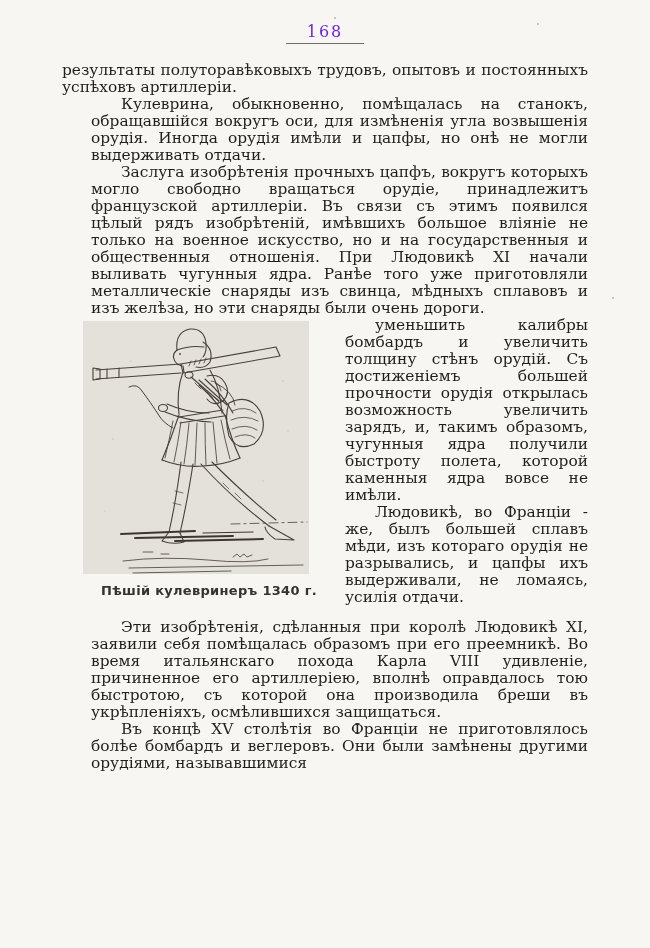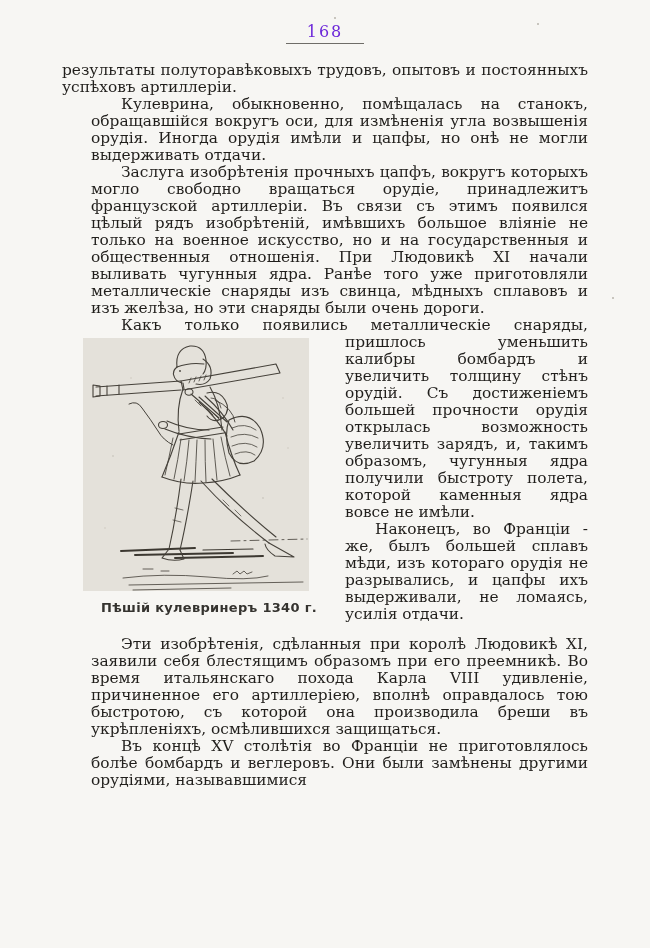--- a/index.html
+++ b/index.html
@@ -77,21 +77,21 @@
 
     <div class="folio">
       <span class="folio-num">168</span>
       <div class="folio-rule"></div>
     </div>
 
     <p class="para"><span>результаты полуторавѣковыхъ трудовъ, опытовъ и постоянныхъ успѣховъ артиллеріи.</span></p>
     <p class="para ind"><span>Кулеврина, обыкновенно, помѣщалась на станокъ, обращавшійся вокругъ оси, для измѣненія угла возвышенія орудія. Иногда орудія имѣли и цапфы, но онѣ не могли выдерживать отдачи.</span></p>
     <p class="para ind"><span>Заслуга изобрѣтенія </span><span class="it">прочныхъ цапфъ,</span><span> вокругъ которыхъ могло свободно вращаться орудіе, принадлежитъ французской артиллеріи. Въ связи съ этимъ появился цѣлый рядъ изобрѣтеній, имѣвшихъ большое вліяніе не только на военное искусство, но и на государственныя и общественныя отношенія. При Людовикѣ XI </span><span class="it">начали выливать чугунныя ядра.</span><span> Ранѣе того уже приготовляли металлическіе снаряды изъ свинца, мѣдныхъ сплавовъ и изъ желѣза, но эти снаряды были очень дороги.</span></p>
 
-    <p class="para ind"><span>Какъ только появились металлическіе снаряды, пришлось </span><span class="figure-float">
+    <p class="para ind"><span class="figure-float">
           <svg class="plate" viewBox="0 0 226 253" xmlns="http://www.w3.org/2000/svg">
         <rect x="0" y="0" width="226" height="253" fill="#e4e1da"></rect>
         <g fill="#cdc9c0" stroke="none">
           <circle cx="30" cy="118" r="0.9"></circle>
               <circle cx="200" cy="60" r="0.8"></circle>
           <circle cx="48" cy="40" r="0.8"></circle>
               <circle cx="180" cy="160" r="0.9"></circle>
           <circle cx="22" cy="190" r="0.8"></circle>
               <circle cx="205" cy="110" r="0.8"></circle>
         </g>
@@ -171,18 +171,18 @@
           <path d="M129 141 Q162 174 193 199"></path>
           <path d="M92 170 l8 2 M90 182 l8 2 M140 162 l6 6 M152 172 l6 6" stroke-width="0.7"></path>
 
           <path d="M86 211 L79 220 Q90 224 101 221 L97 212"></path>
           <path d="M186 205 L211 219 L192 218 Q183 212 182 206"></path>
         </g>
       </svg>
           <span class="figcaption">Пѣшій кулевринеръ 1340 г.</span>
         </span><span><span class="it">уменьшить калибры</span><span> бомбардъ и </span><span class="it">увеличить толщину стѣнъ</span><span> орудій. Съ достиженіемъ большей прочности орудія открылась возможность </span><span class="it">увеличить зарядъ,</span><span> и, такимъ образомъ, чугунныя ядра получили </span><span class="it">быстроту полета,</span><span> которой каменныя ядра вовсе не имѣли.</span></span></p>
 
-    <p class="para ind"><span>Наконецъ, во Франціи - же, былъ </span><span class="it">большей сплавъ мѣди,</span><span> изъ котораго орудія не разрывались, и цапфы ихъ выдерживали, не ломаясь, усилія отдачи.</span></p>
-    <p class="para ind clear"><span>Эти изобрѣтенія, сдѣланныя при королѣ Людовикѣ XI, заявили себя блестящимъ образомъ при его преемникѣ. Во время итальянскаго похода Карла VIII удивленіе, причиненное его артиллеріею, вполнѣ оправдалось тою быстротою, съ которой она производила бреши въ укрѣпленіяхъ, осмѣлившихся защищаться.</span></p>
+    <p class="para ind"><span>Людовикѣ, во Франціи - же, былъ </span><span class="it">большей сплавъ мѣди,</span><span> изъ котораго орудія не разрывались, и цапфы ихъ выдерживали, не ломаясь, усилія отдачи.</span></p>
+    <p class="para ind clear"><span>Эти изобрѣтенія, сдѣланныя при королѣ Людовикѣ XI, заявили себя помѣщалась образомъ при его преемникѣ. Во время итальянскаго похода Карла VIII удивленіе, причиненное его артиллеріею, вполнѣ оправдалось тою быстротою, съ которой она производила бреши въ укрѣпленіяхъ, осмѣлившихся защищаться.</span></p>
     <p class="para ind"><span>Въ концѣ XV столѣтія во Франціи не приготовлялось болѣе бомбардъ и веглеровъ. Они были замѣнены другими орудіями, называвшимися </span></p>
 
   </div>
 </div>
 
 </body></html>

